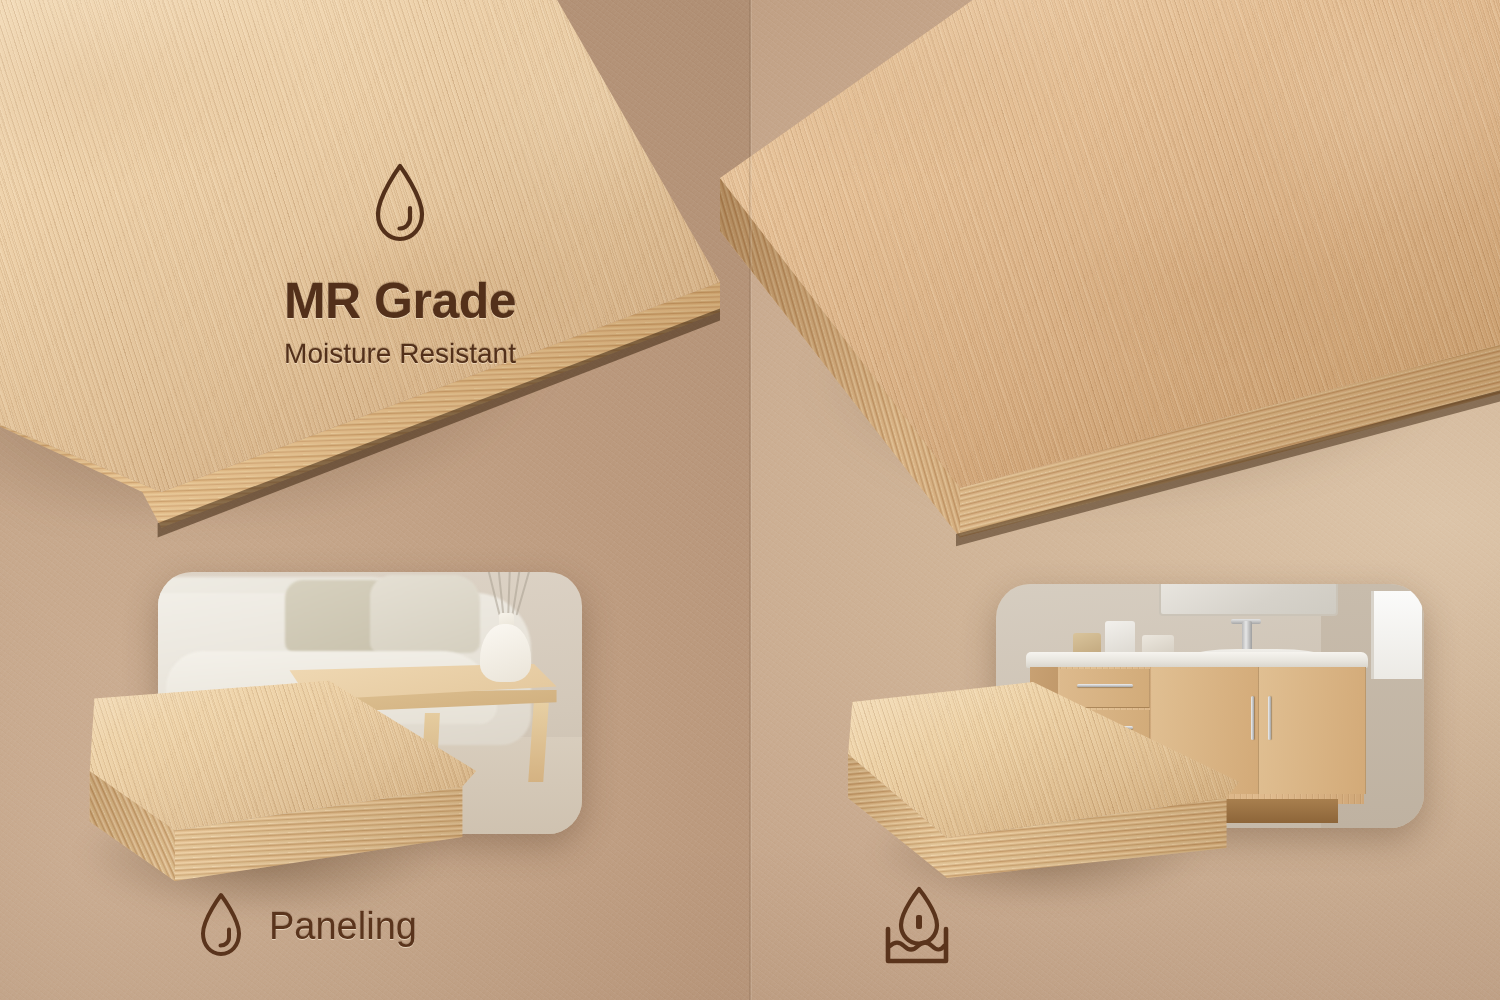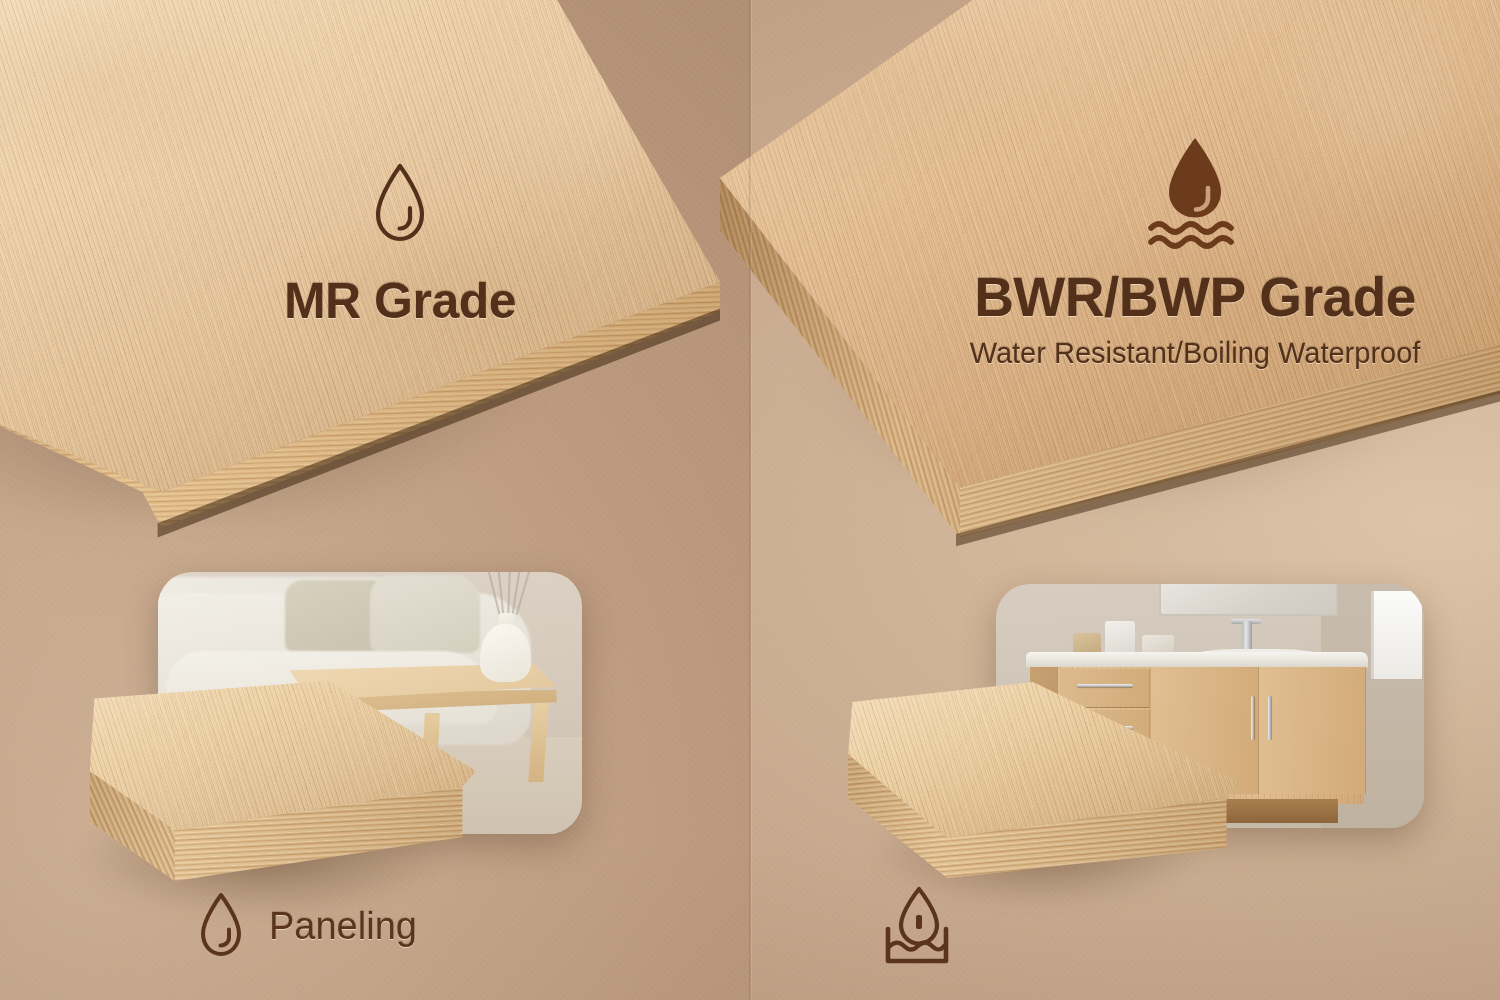--- a/index.html
+++ b/index.html
@@ -278,20 +278,21 @@
     </div>
 
     <div class="hero-text hero-l">
       <div class="hero-icon">
         <svg width="64" height="90" viewBox="0 0 64 90" aria-hidden="true">
           <path d="M32 6 C32 6 54 36 54 54 C54 68.5 44 79 32 79 C20 79 10 68.5 10 54 C10 36 32 6 32 6 Z" fill="none" stroke="#53301a" stroke-width="4.2" stroke-linejoin="round"></path>
           <path d="M42 48 L42 58 C42 64.5 37 68.5 31.5 68.5" fill="none" stroke="#53301a" stroke-width="4.2" stroke-linecap="round"></path>
         </svg>
       </div>
       <div class="hero-title">MR Grade</div>
+      <div class="hero-sub">Moisture Resistant</div>
     </div>
 
     <div class="photo photo-l">
       <div class="lr-wall"></div>
       <div class="lr-floor"></div>
       <div class="lr-sofa-back"></div>
       <div class="lr-sofa"></div>
       <div class="lr-cush1"></div>
       <div class="lr-cush2"></div>
       <div class="lr-seat"></div>
@@ -342,32 +343,20 @@
       <div class="br-edgeshade"></div>
       <div class="br-face">
         <div class="grain-fine"></div>
         <div class="grain-blotch"></div>
         <div class="face-light"></div>
       </div>
       <div class="br-darkline"></div>
     </div>
   </div>
 
-  <div class="hero-text hero-r">
-    <div class="hero-icon">
-      <svg width="120" height="120" viewBox="0 0 120 120" aria-hidden="true">
-        <path d="M60 8 C60 8 86 42 86 62 C86 76.5 74.5 87.5 60 87.5 C45.5 87.5 34 76.5 34 62 C34 42 60 8 60 8 Z" fill="#6b3b1c"></path>
-        <path d="M73 58 L73 68 C73 75 67.5 79.5 61 79.5" fill="none" stroke="#caa079" stroke-width="4.6" stroke-linecap="round"></path>
-        <path d="M16 98 q8 -8 16 0 t16 0 t16 0 t16 0 t16 0" fill="none" stroke="#6b3b1c" stroke-width="5.6" stroke-linecap="round"></path>
-        <path d="M16 112 q8 -8 16 0 t16 0 t16 0 t16 0 t16 0" fill="none" stroke="#6b3b1c" stroke-width="5.6" stroke-linecap="round"></path>
-      </svg>
-    </div>
-    <div class="hero-title">BWR/BWP Grade</div>
-    <div class="hero-sub">Water Resistant/Boiling Waterproof</div>
-  </div>
 
   <div class="photo photo-r">
     <div class="bt-wall"></div>
     <div class="bt-wall-r"></div>
     <div class="bt-mirror"></div>
     <div class="bt-window"></div>
 
     <div class="bt-jar" style="left:18%;top:20%;width:6.5%;height:9%;background:linear-gradient(160deg,#d9c49c,#c2a87e);"></div>
     <div class="bt-jar" style="left:25.5%;top:15%;width:7%;height:14%;background:linear-gradient(160deg,#f2f0ec,#dcd8d0);"></div>
     <div class="bt-jar" style="left:34%;top:21%;width:7.5%;height:8%;background:linear-gradient(160deg,#ece7de,#d5ceC2);border-radius:3px 3px 4px 4px;"></div>

